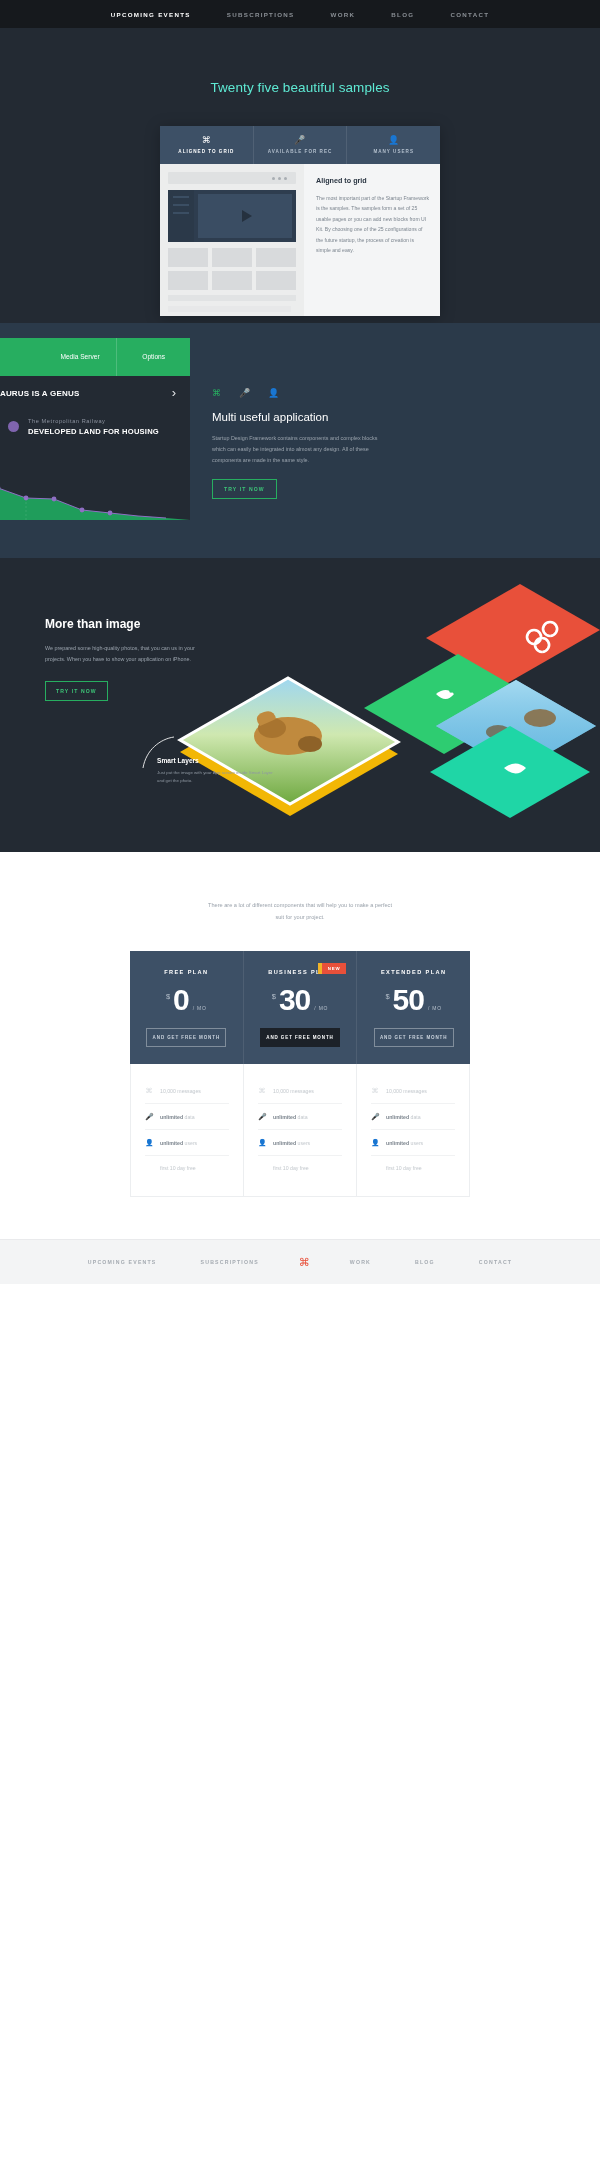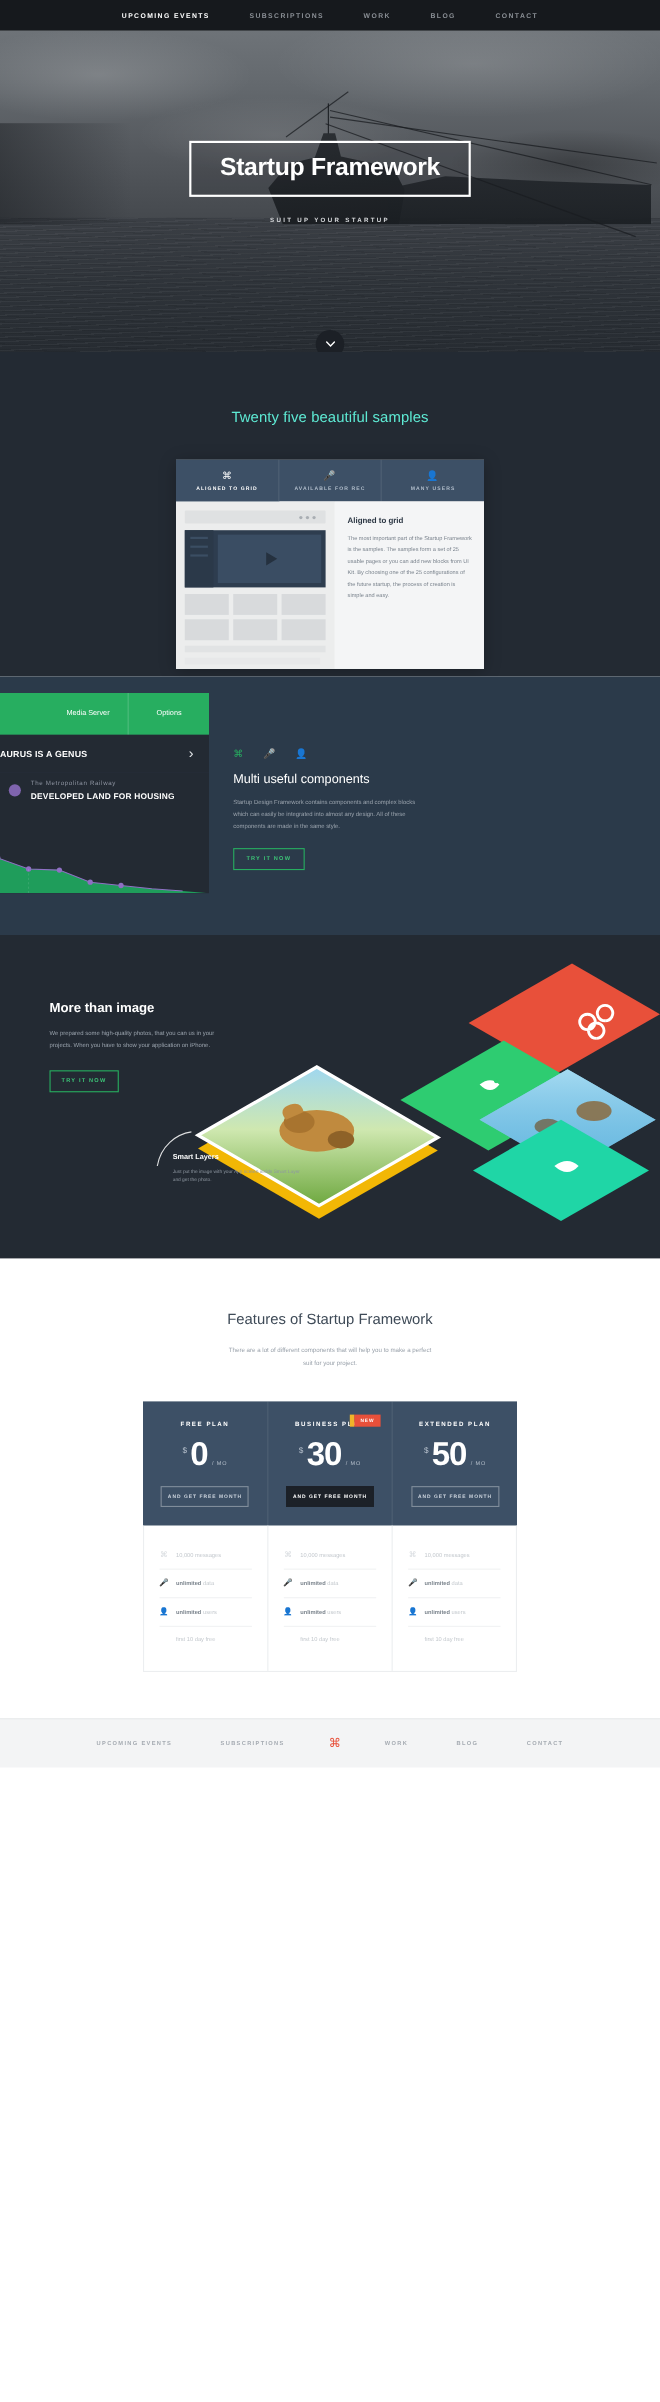--- a/index.html
+++ b/index.html
@@ -333,45 +333,20 @@
 <div class="page">
 
   <div class="topnav">
     <div class="topnav-item active">UPCOMING EVENTS</div>
     <div class="topnav-item">SUBSCRIPTIONS</div>
     <div class="topnav-item">WORK</div>
     <div class="topnav-item">BLOG</div>
     <div class="topnav-item">CONTACT</div>
   </div>
 
-  <div class="hero">
-    <div class="hero-sky"></div>
-    <div class="hero-sea"></div>
-    <div class="hero-dark-left"></div>
-    <div class="hero-mast"></div>
-    <div class="hero-ship"></div>
-    <div class="hero-ship2"></div>
-    <div class="rig" style="left:300px;top:72px;width:300px;transform:rotate(13deg);"></div>
-    <div class="rig" style="left:300px;top:78px;width:300px;transform:rotate(8deg);"></div>
-    <div class="rig" style="left:296px;top:84px;width:300px;transform:rotate(20deg);"></div>
-    <div class="rig" style="left:260px;top:96px;width:70px;transform:rotate(-36deg);"></div>
-
-    <div class="hero-content">
-      <div class="hero-title-box">
-        <div class="hero-title">Startup Framework</div>
-      </div>
-      <div class="hero-sub">SUIT UP YOUR STARTUP</div>
-    </div>
-
-    <div class="scroll-btn">
-      <svg width="9" height="6" viewBox="0 0 9 6">
-        <path d="M1 1 L4.5 4.6 L8 1" stroke="#ffffff" stroke-width="1.3" fill="none" stroke-linecap="round"></path>
-      </svg>
-    </div>
-  </div>
 
   <div class="samples">
     <div class="section-title">Twenty five beautiful samples</div>
 
     <div class="sample-card">
       <div class="sample-tabs">
         <div class="sample-tab active">
           <span class="tico">⌘</span>
           <span class="sample-tab-label">ALIGNED TO GRID</span>
         </div>
@@ -449,21 +424,21 @@
         </svg>
       </div>
     </div>
 
     <div class="comp-right">
       <div class="comp-icons">
         <span class="ci green">⌘</span>
         <span class="ci">🎤</span>
         <span class="ci">👤</span>
       </div>
-      <div class="comp-h">Multi useful components</div>
+      <div class="comp-h">Multi useful application</div>
       <div class="comp-p">Startup Design Framework contains components and complex blocks which can easily be integrated into almost any design. All of these components are made in the same style.</div>
       <div class="btn-outline-green">TRY IT NOW</div>
     </div>
   </div>
 
   <div class="more">
     <div class="more-left">
       <div class="more-h">More than image</div>
       <div class="more-p">We prepared some high-quality photos, that you can us in your projects. When you have to show your application on iPhone.</div>
       <div class="btn-outline-green sm">TRY IT NOW</div>
@@ -523,21 +498,20 @@
       <path d="M34,1 C20,3 6,14 3,32" stroke="#ffffff" stroke-width="1" fill="none" opacity=".85"></path>
     </svg>
 
     <div class="more-smart">
       <div class="more-smart-h">Smart Layers</div>
       <div class="more-smart-p">Just put the image with your App screen inside Smart Layer and get the photo.</div>
     </div>
   </div>
 
   <div class="features">
-    <div class="feat-title">Features of Startup Framework</div>
     <div class="feat-sub">There are a lot of different components that will help you to make a perfect</div>
     <div class="feat-sub">suit for your project.</div>
 
     <div class="pricing">
       <div class="price-head">
 
         <div class="price-col-h">
           <div class="plan-name">FREE PLAN</div>
           <div class="plan-price">
             <span class="cur">$</span>

